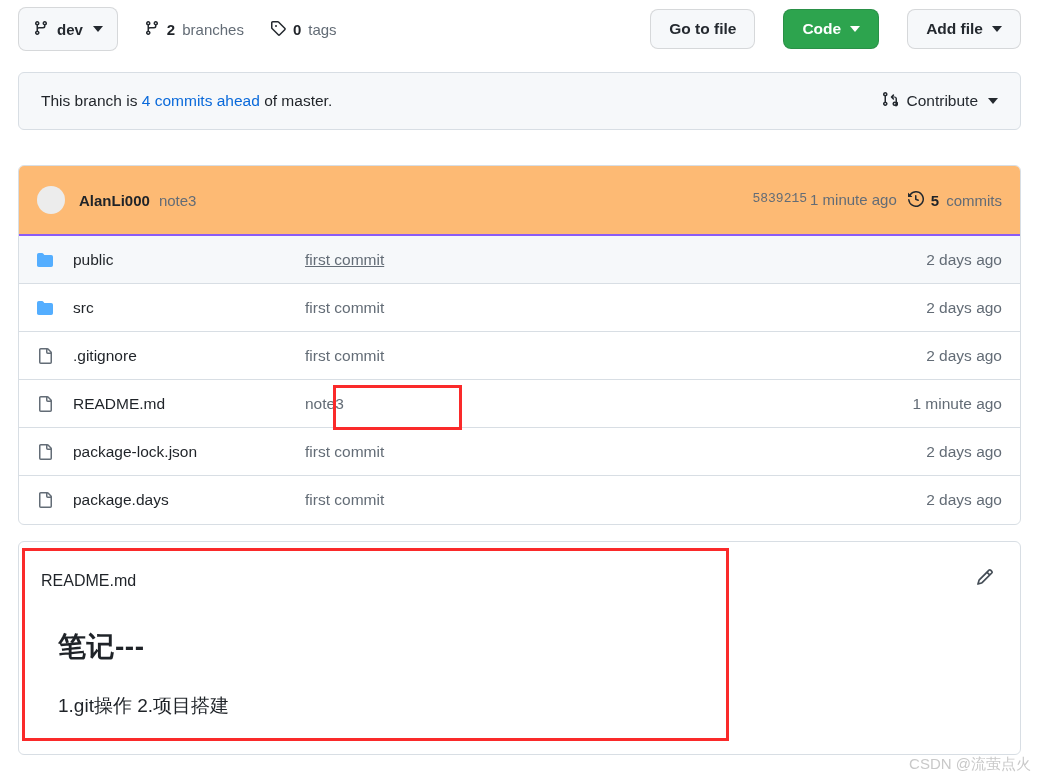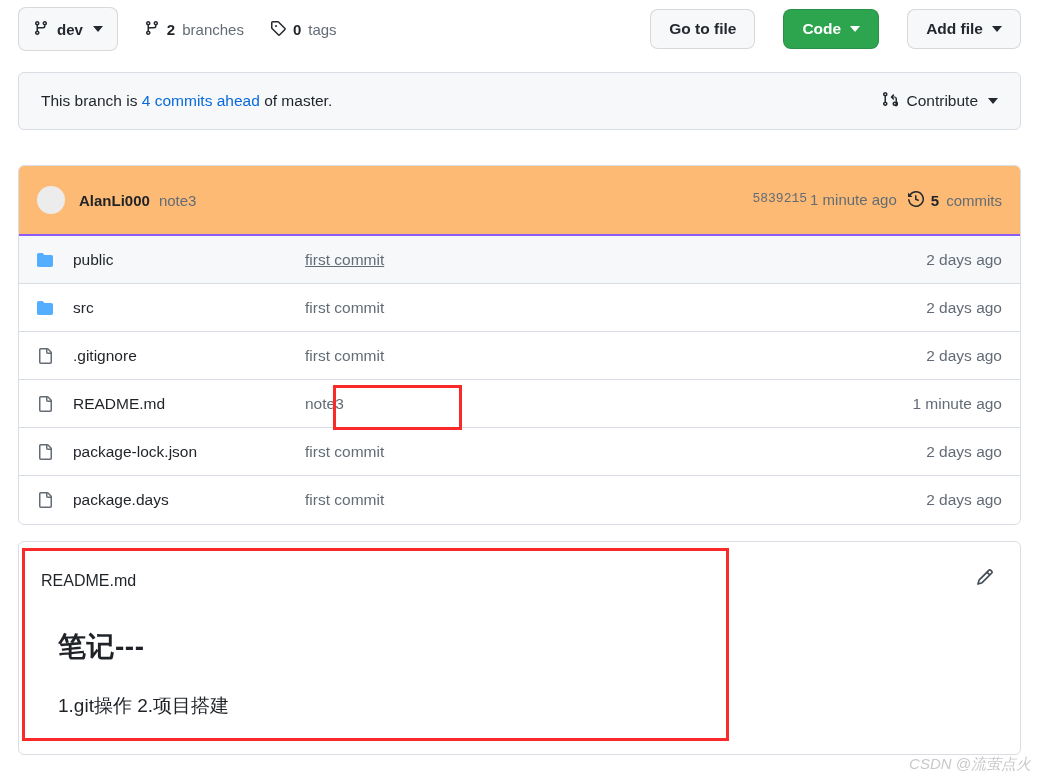--- a/index.html
+++ b/index.html
@@ -253,21 +253,20 @@
   #redbox-note3 { left: 333px; top: 385px; width: 129px; height: 45px; }
   #redbox-readme { left: 22px; top: 548px; width: 707px; height: 193px; }
 
   
   .watermark {
     position: absolute;
     right: 8px; bottom: 6px;
     font-size: 15px;
     color: #c9c9c9;
     white-space: nowrap;
-    font-style: italic;
   }
 </style>
 </head>
 <body>
 
 <div class="page">
 
   <div class="toolbar">
 
     <div class="branch-btn">

